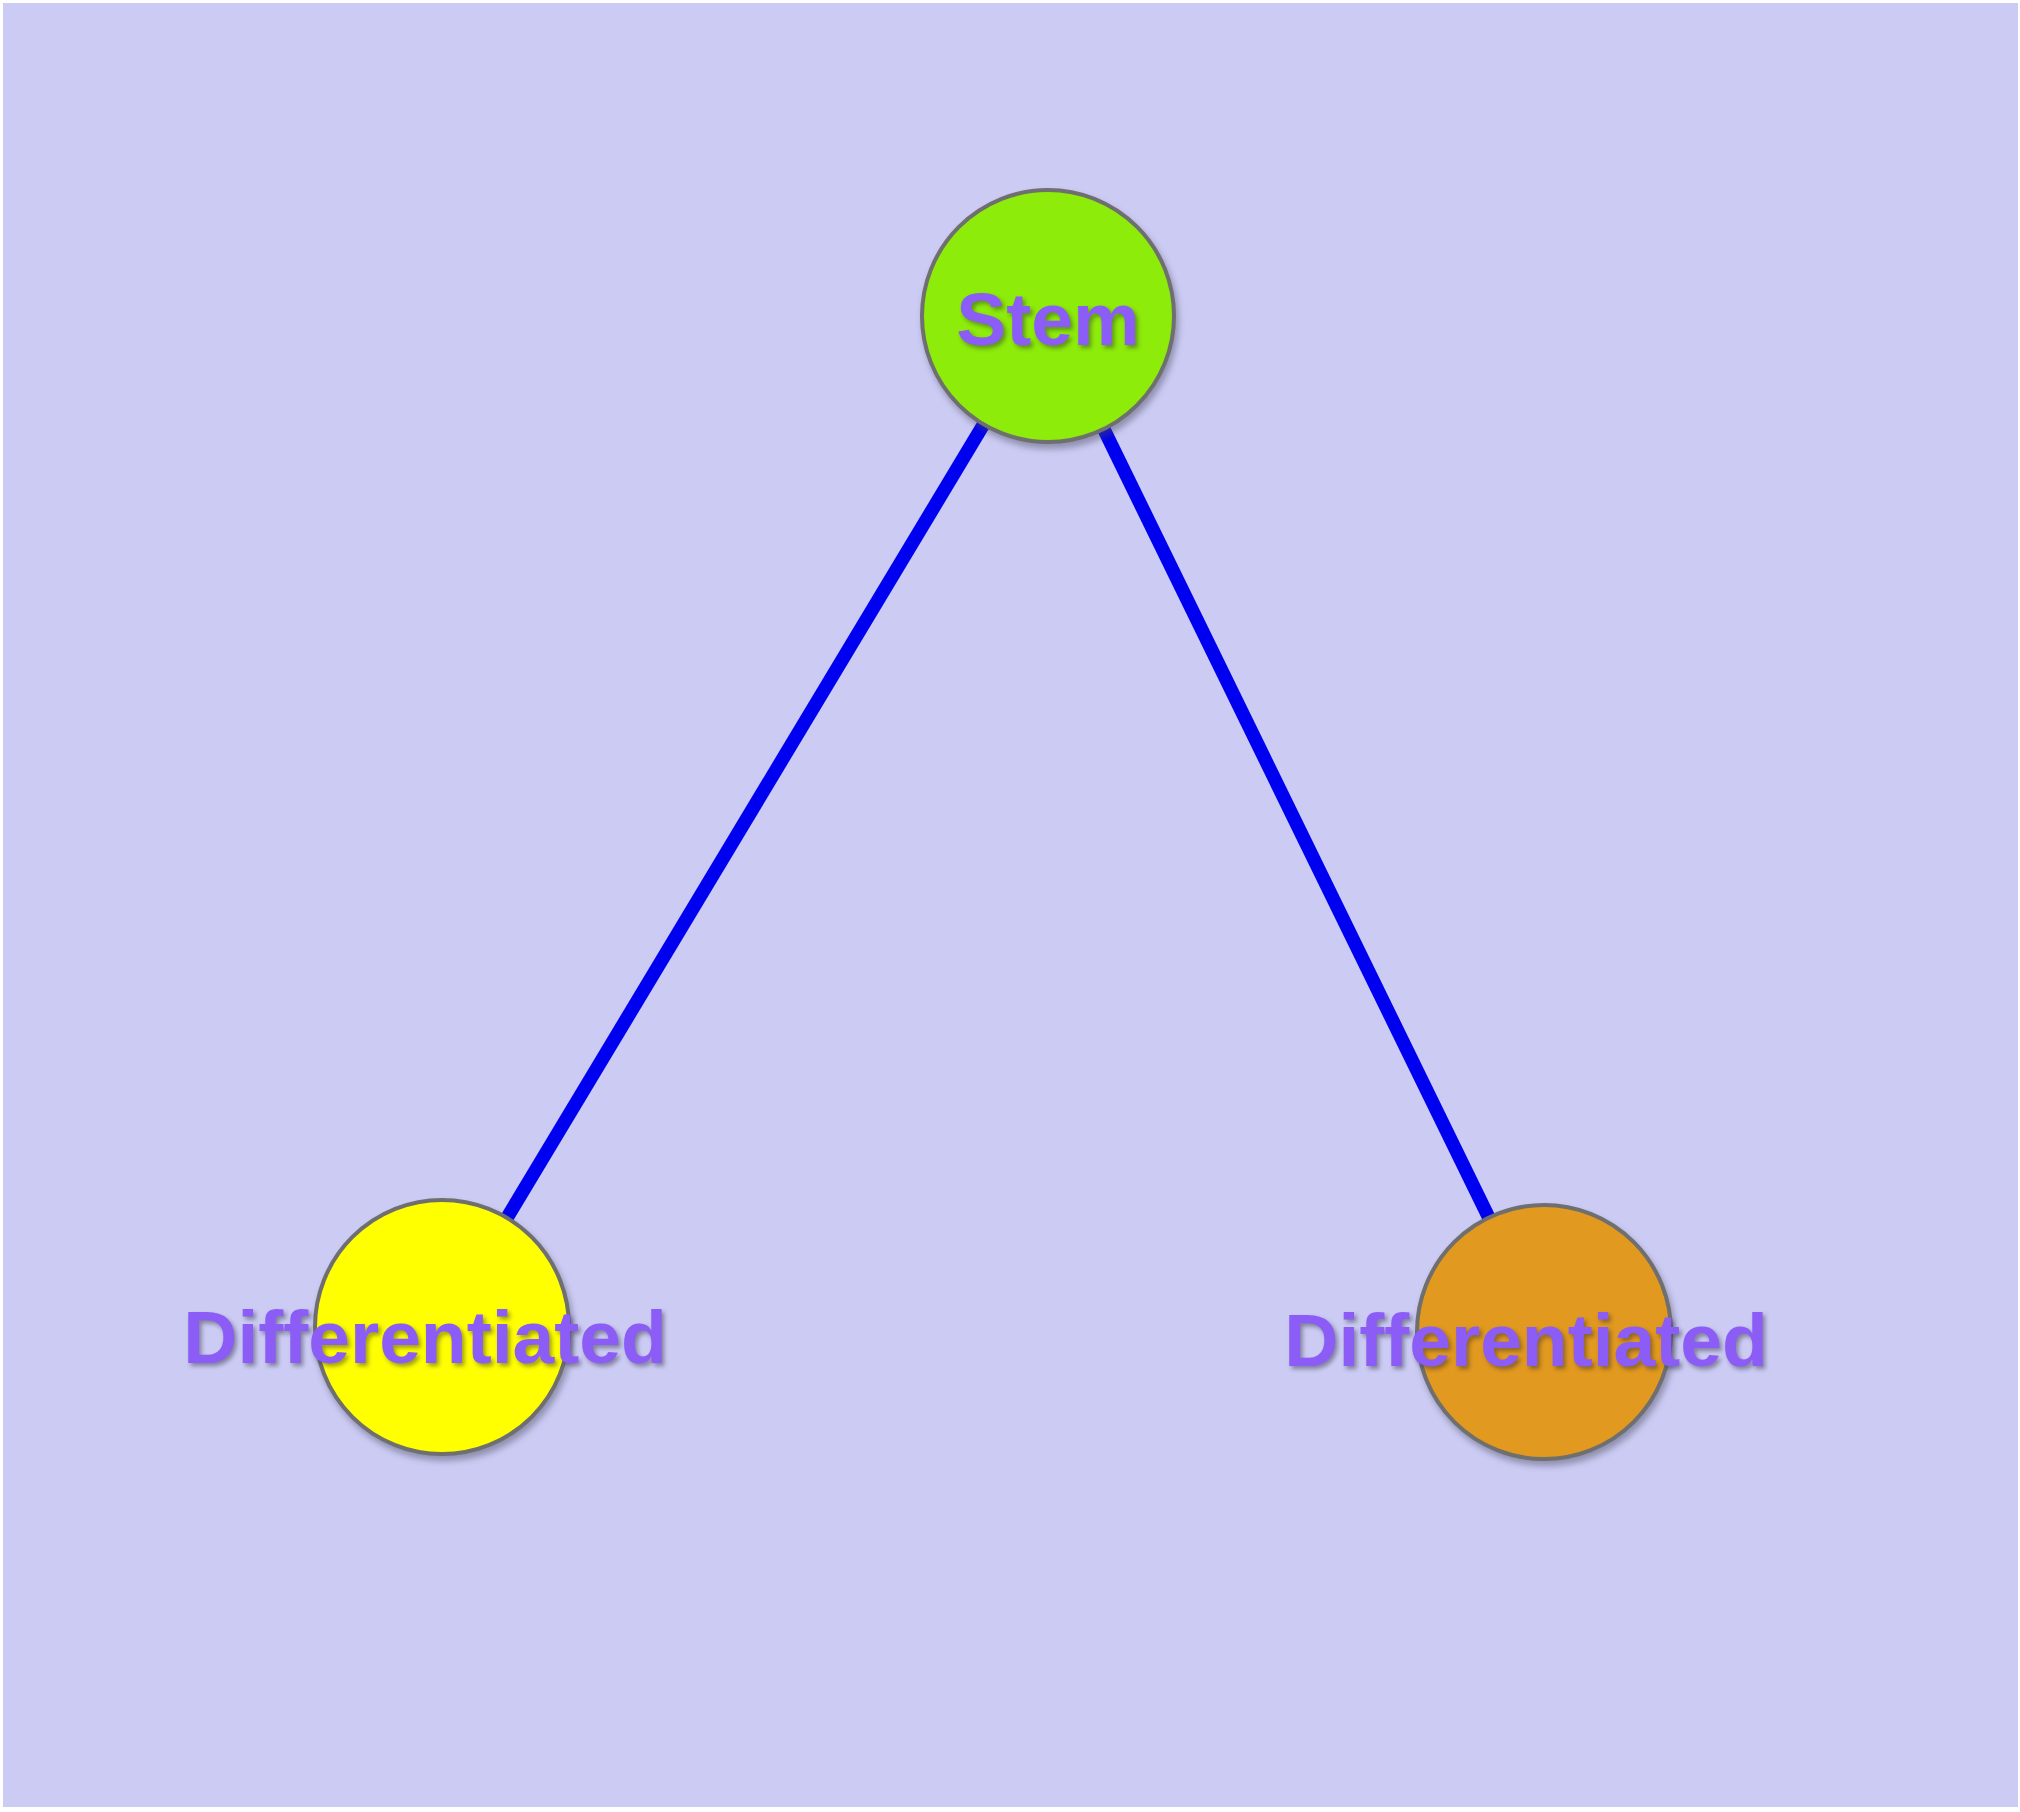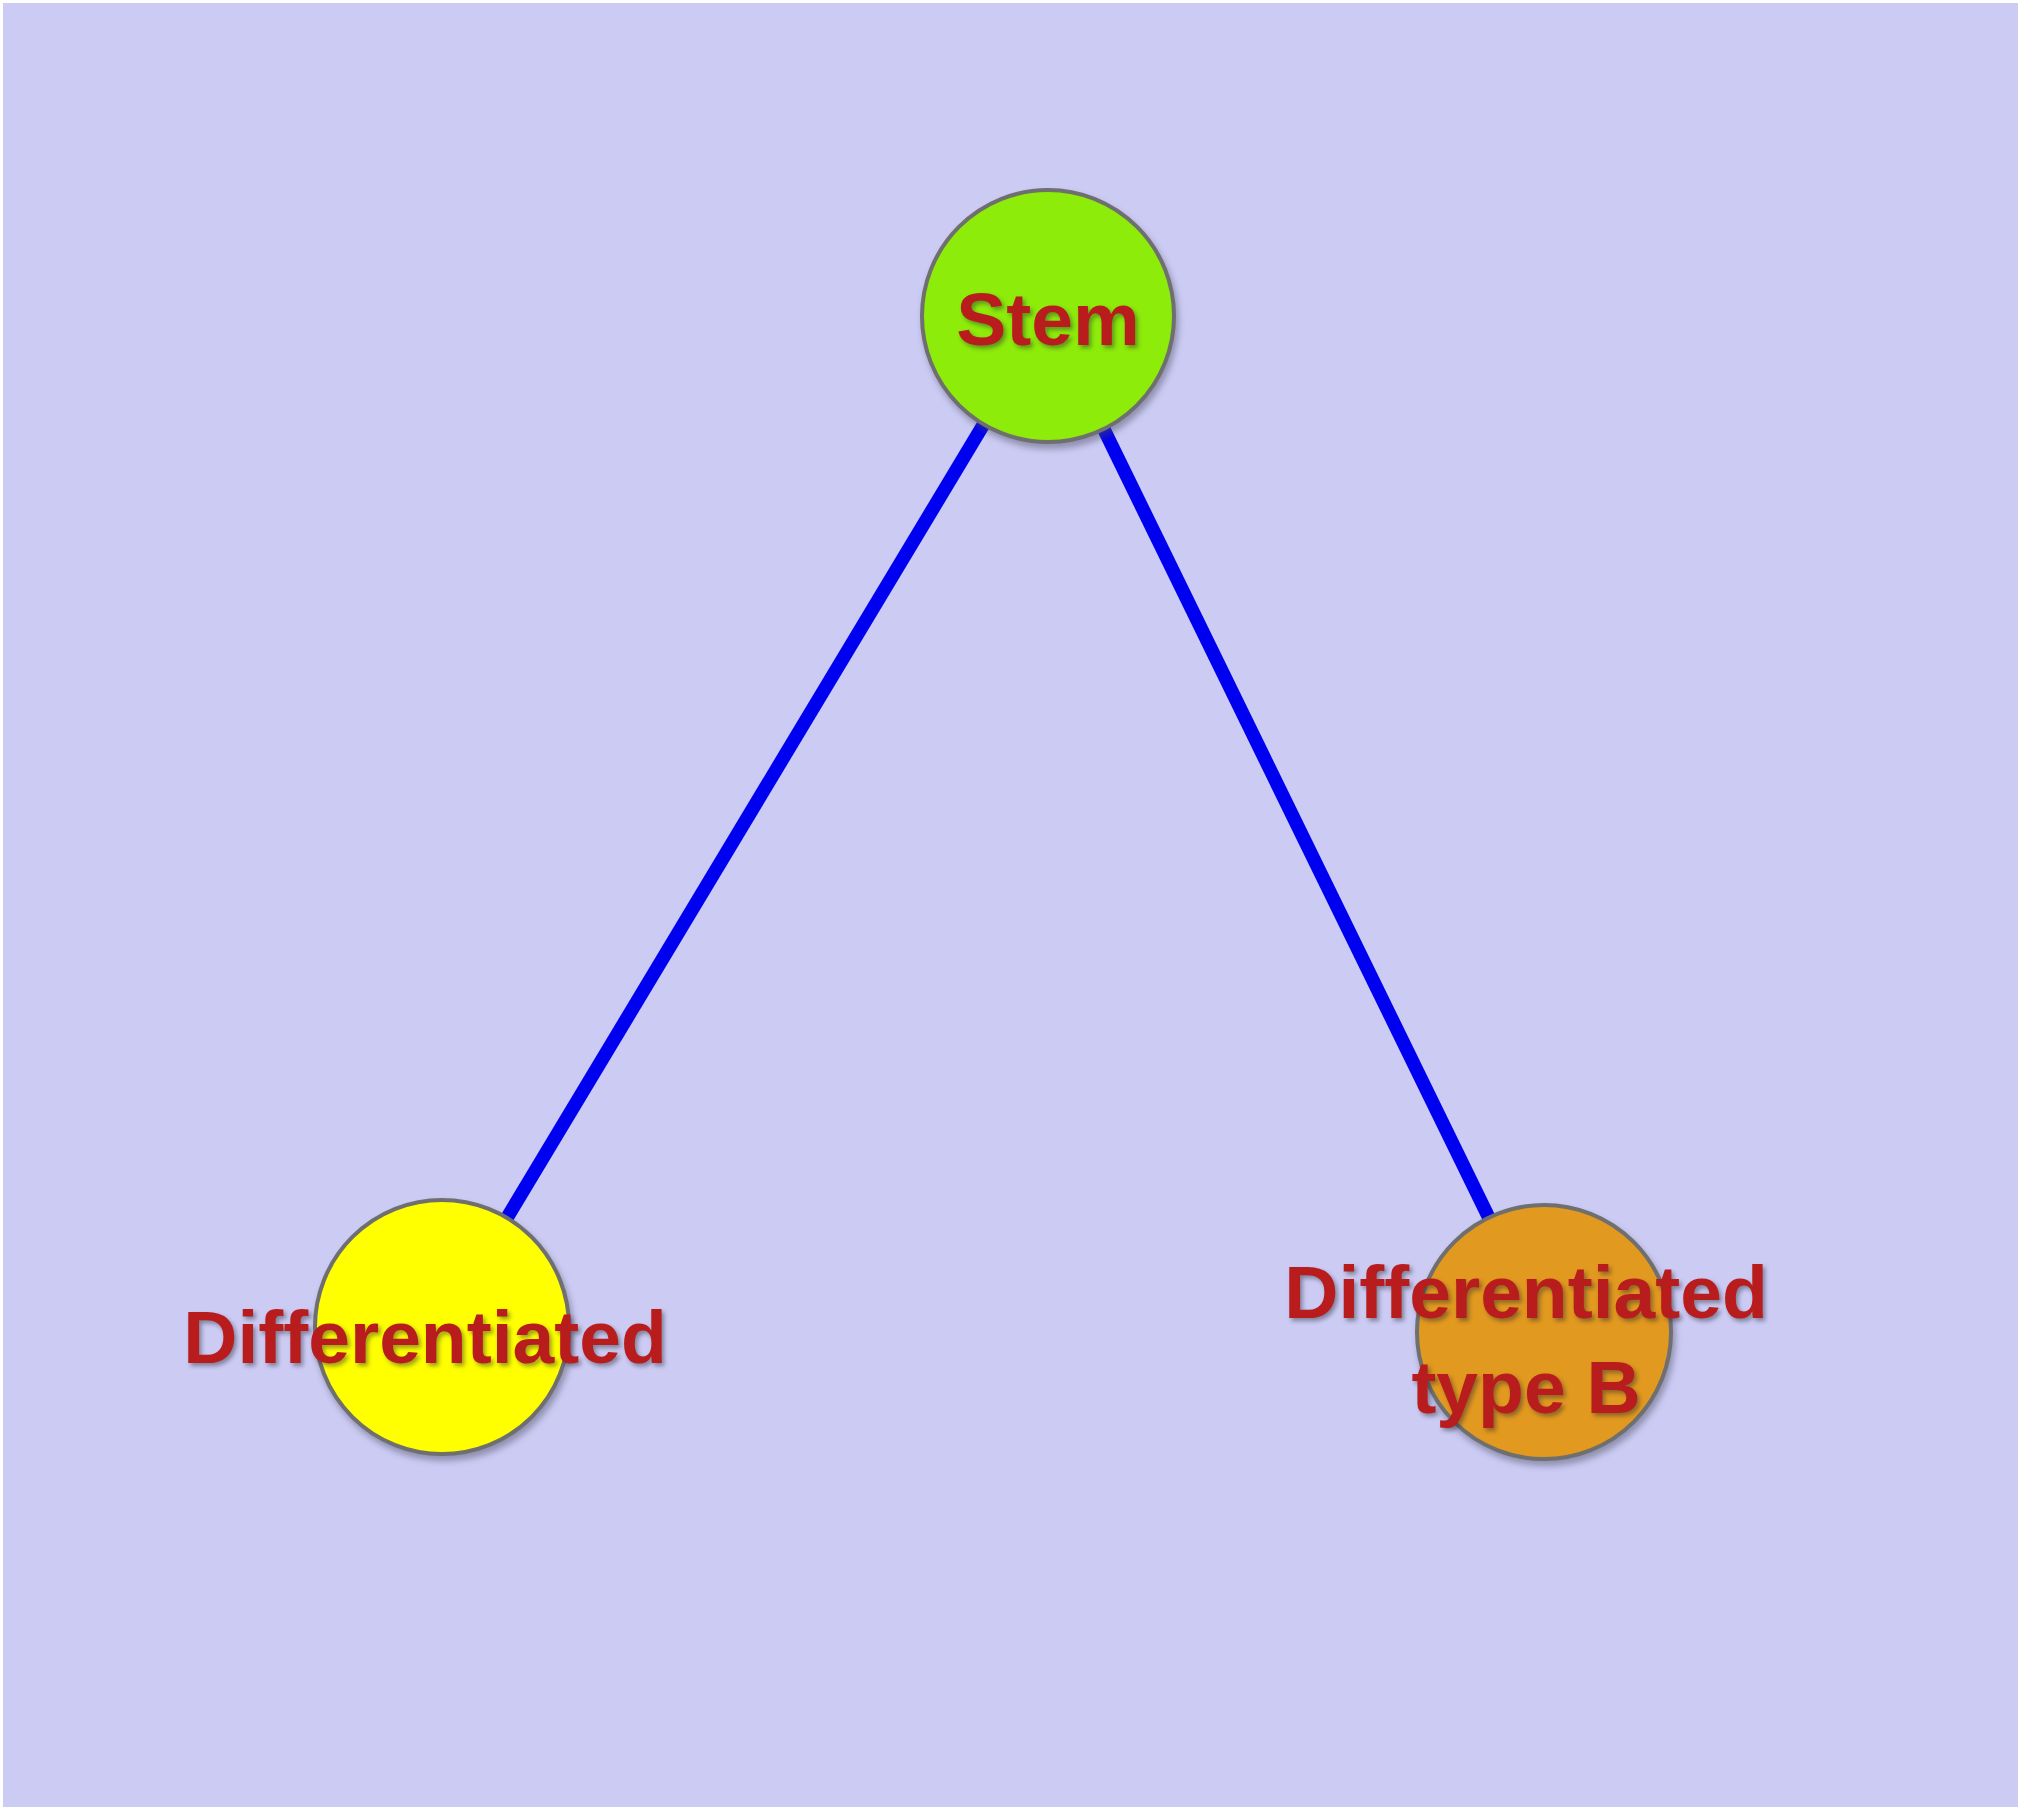--- a/index.html
+++ b/index.html
@@ -34,21 +34,21 @@
     box-sizing: border-box;
     z-index: 2;
     box-shadow: 2.5px 5.1px 6px rgba(70, 70, 90, 0.45);
   }
   .node-label {
     position: absolute;
     transform: translate(-50%, -50%);
     z-index: 3;
     text-align: center;
     white-space: nowrap;
-    color: #b91c1c;
+    color: #8b5cf6;
     font-weight: bold;
     font-size: 75px;
     line-height: 95px;
     text-shadow: 2.5px 3.4px 4.2px rgba(40, 40, 50, 0.45);
   }
 </style>
 </head>
 <body>
 
 <div class="page">
@@ -64,16 +64,15 @@
   <div class="node" style="left: 1415px; top: 1203px; width: 258px; height: 258px; background: rgb(226, 153, 31); border-color: rgb(111, 111, 111); border-width: 4.2px;"></div>
 
   <div class="node-label" style="left: 1048px; top: 319px;">
     <div>Stem</div>
   </div>
   <div class="node-label" style="left: 425px; top: 1337px;">
     <div>Differentiated</div>
   </div>
   <div class="node-label" style="left: 1526px; top: 1340px;">
     <div>Differentiated</div>
-    <div>type B</div>
   </div>
 </div>
 
 
 </body></html>

